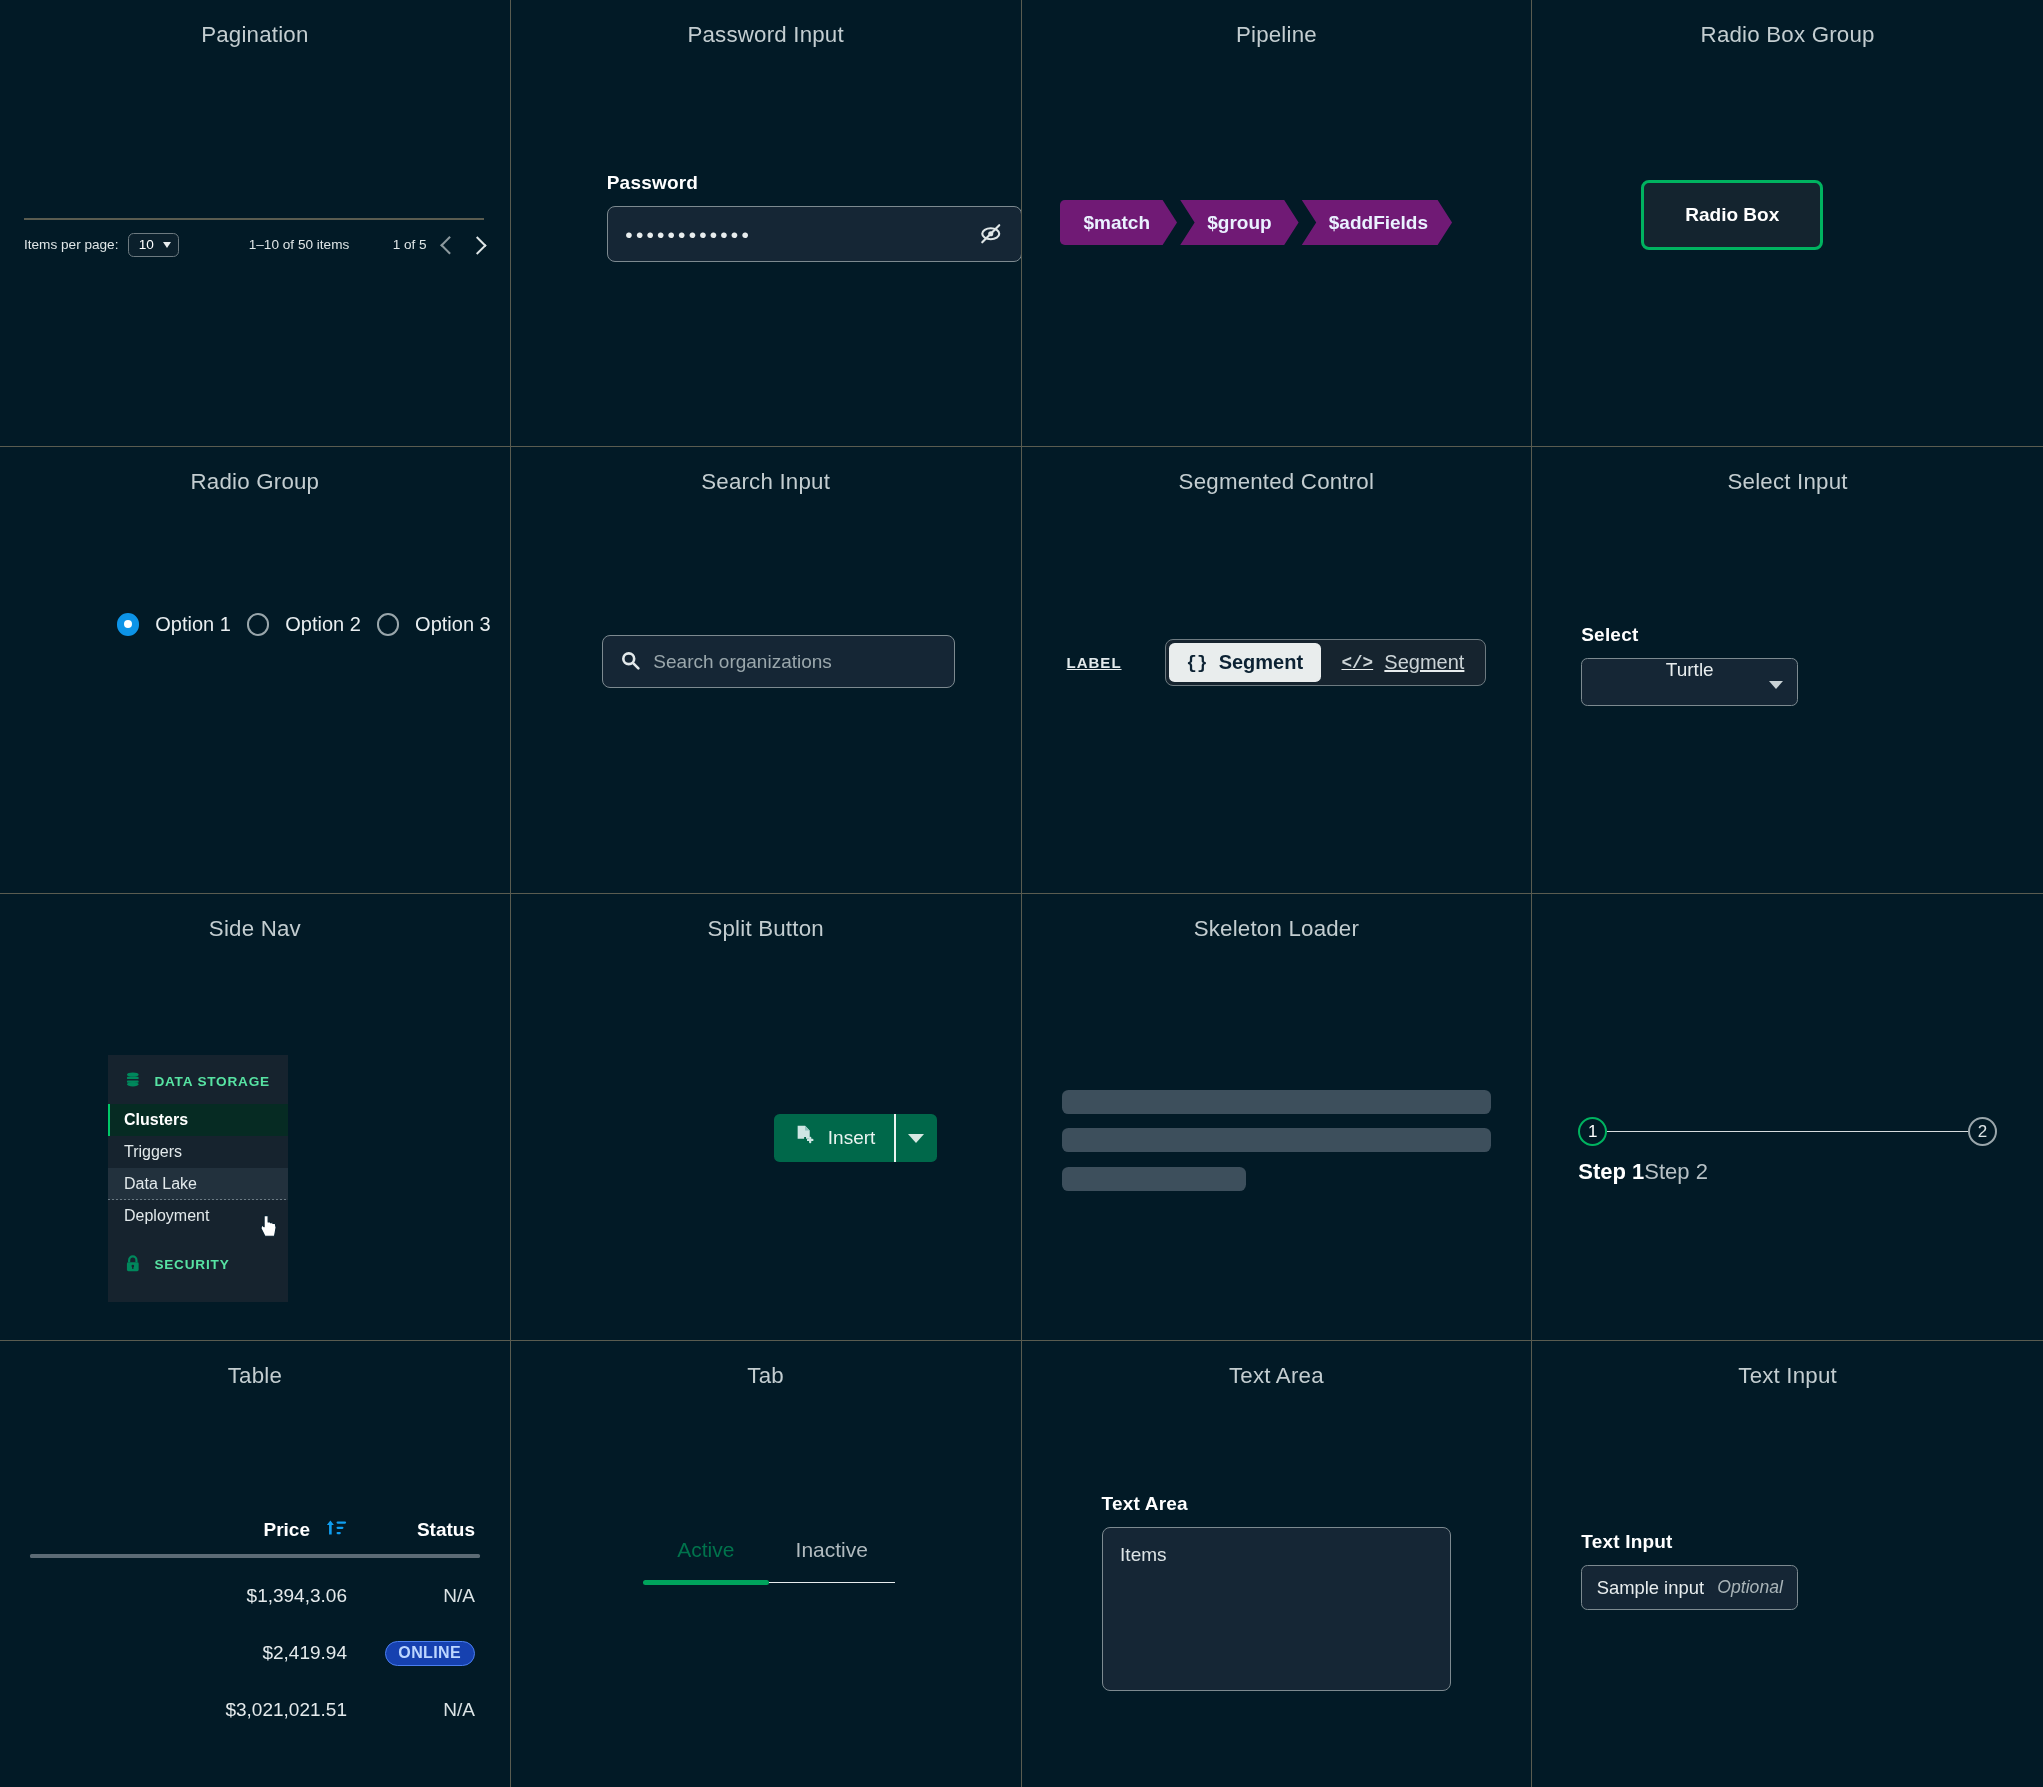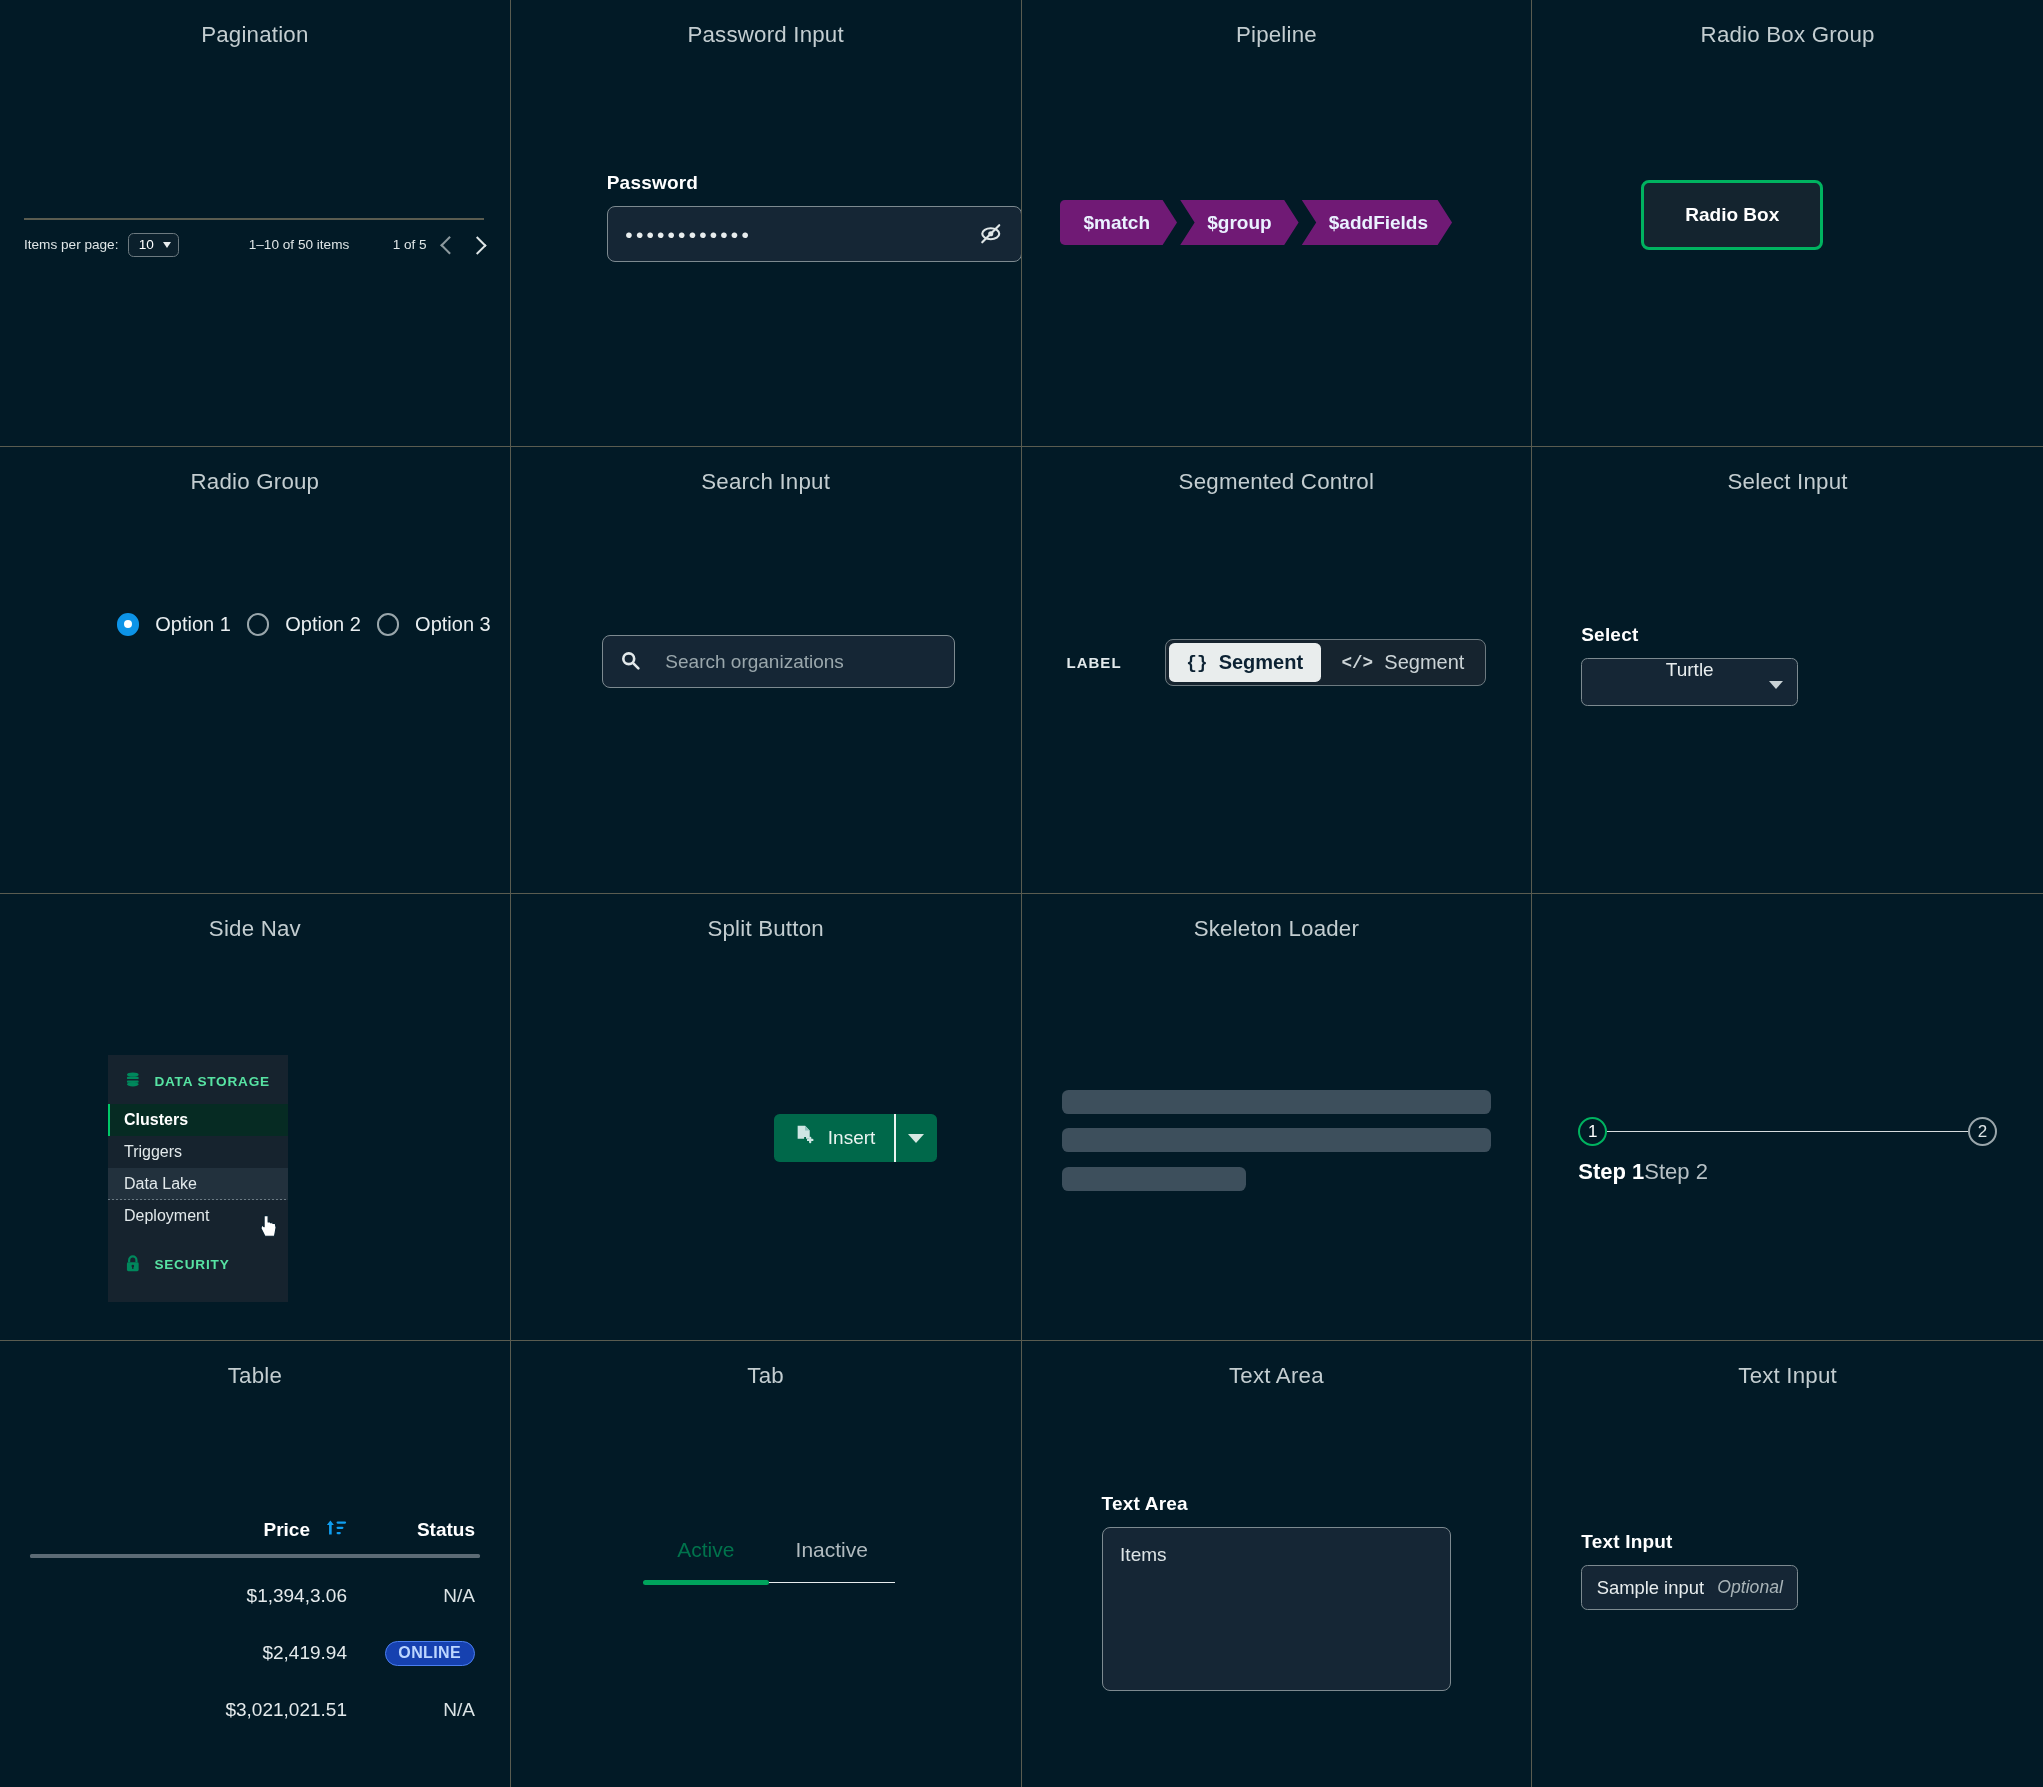--- a/index.html
+++ b/index.html
@@ -92,26 +92,26 @@
   .radio-group { position:absolute; left:117px; top:166px; display:flex; flex-direction:row; gap:16px; }
   .radio-row { display:flex; align-items:center; gap:16px; font-size:20px; color:#e9eef0; }
   .radio-dot { width:22.3px; height:22.3px; border-radius:50%; border:2.4px solid #99a6ab; display:flex; align-items:center; justify-content:center; }
   .radio-dot.on { border-color:#0d94e8; background:#0d94e8; }
   .radio-dot.on i { width:8px; height:8px; border-radius:50%; background:#ffffff; display:block; }
 
   
   .search-box {
     position:absolute; left:91px; top:188px; width:353px; height:53px;
     border:0.8px solid #7d8a90; border-radius:8px; background:#152635;
-    display:flex; align-items:center; gap:24px; padding:0 17.6px;
+    display:flex; align-items:center; gap:12px; padding:0 17.6px;
   }
   .search-ph { font-size:19px; color:#9aa7ac; }
 
   
-  .seg-wrap { position:absolute; left:16px; top:192px; right:16px; display:flex; align-items:center; justify-content:center; gap:43px; }
+  .seg-wrap { position:absolute; left:16px; top:192px; right:16px; display:flex; align-items:center; justify-content:center; gap:43px;text-decoration:underline; }
   .seg-label { font-size:15px; font-weight:700; letter-spacing:1px; color:#e2e9eb; }
   .seg-group { display:flex; border:0.8px solid #6d7a80; border-radius:8px; background:#16242f; padding:3.2px; gap:3.2px; }
   .seg-btn { display:flex; align-items:center; gap:11.2px; padding:8px 17.6px; border-radius:5.6px; font-size:20px; font-weight:700; }
   .seg-btn.active { background:#e9eded; color:#0c2233; }
   .seg-btn.inactive { color:#ccd4d7; font-weight:400; }
   .seg-ico { font-family:"Liberation Mono", monospace; font-size:17.6px; font-weight:700; }
 
   
   .sel-wrap { position:absolute; left:49px; top:177px; width:217px; }
   .sel-box {

